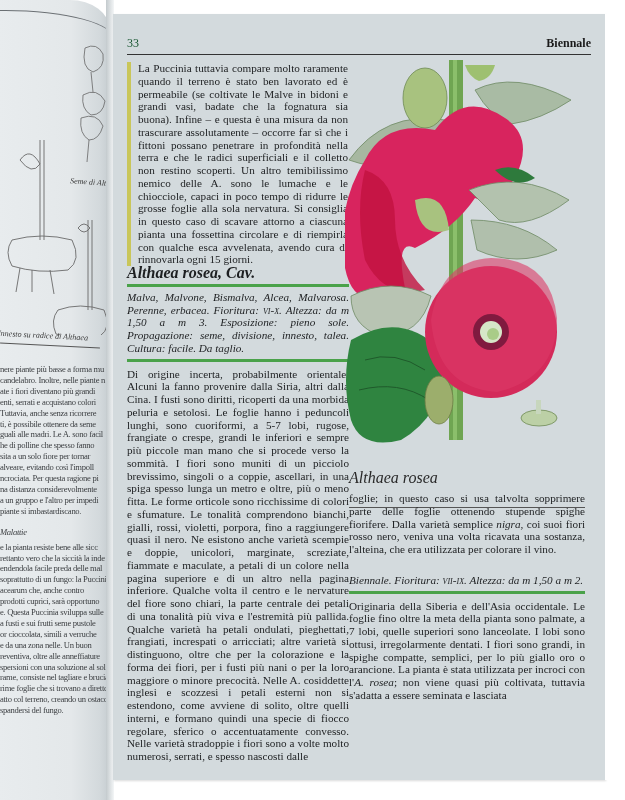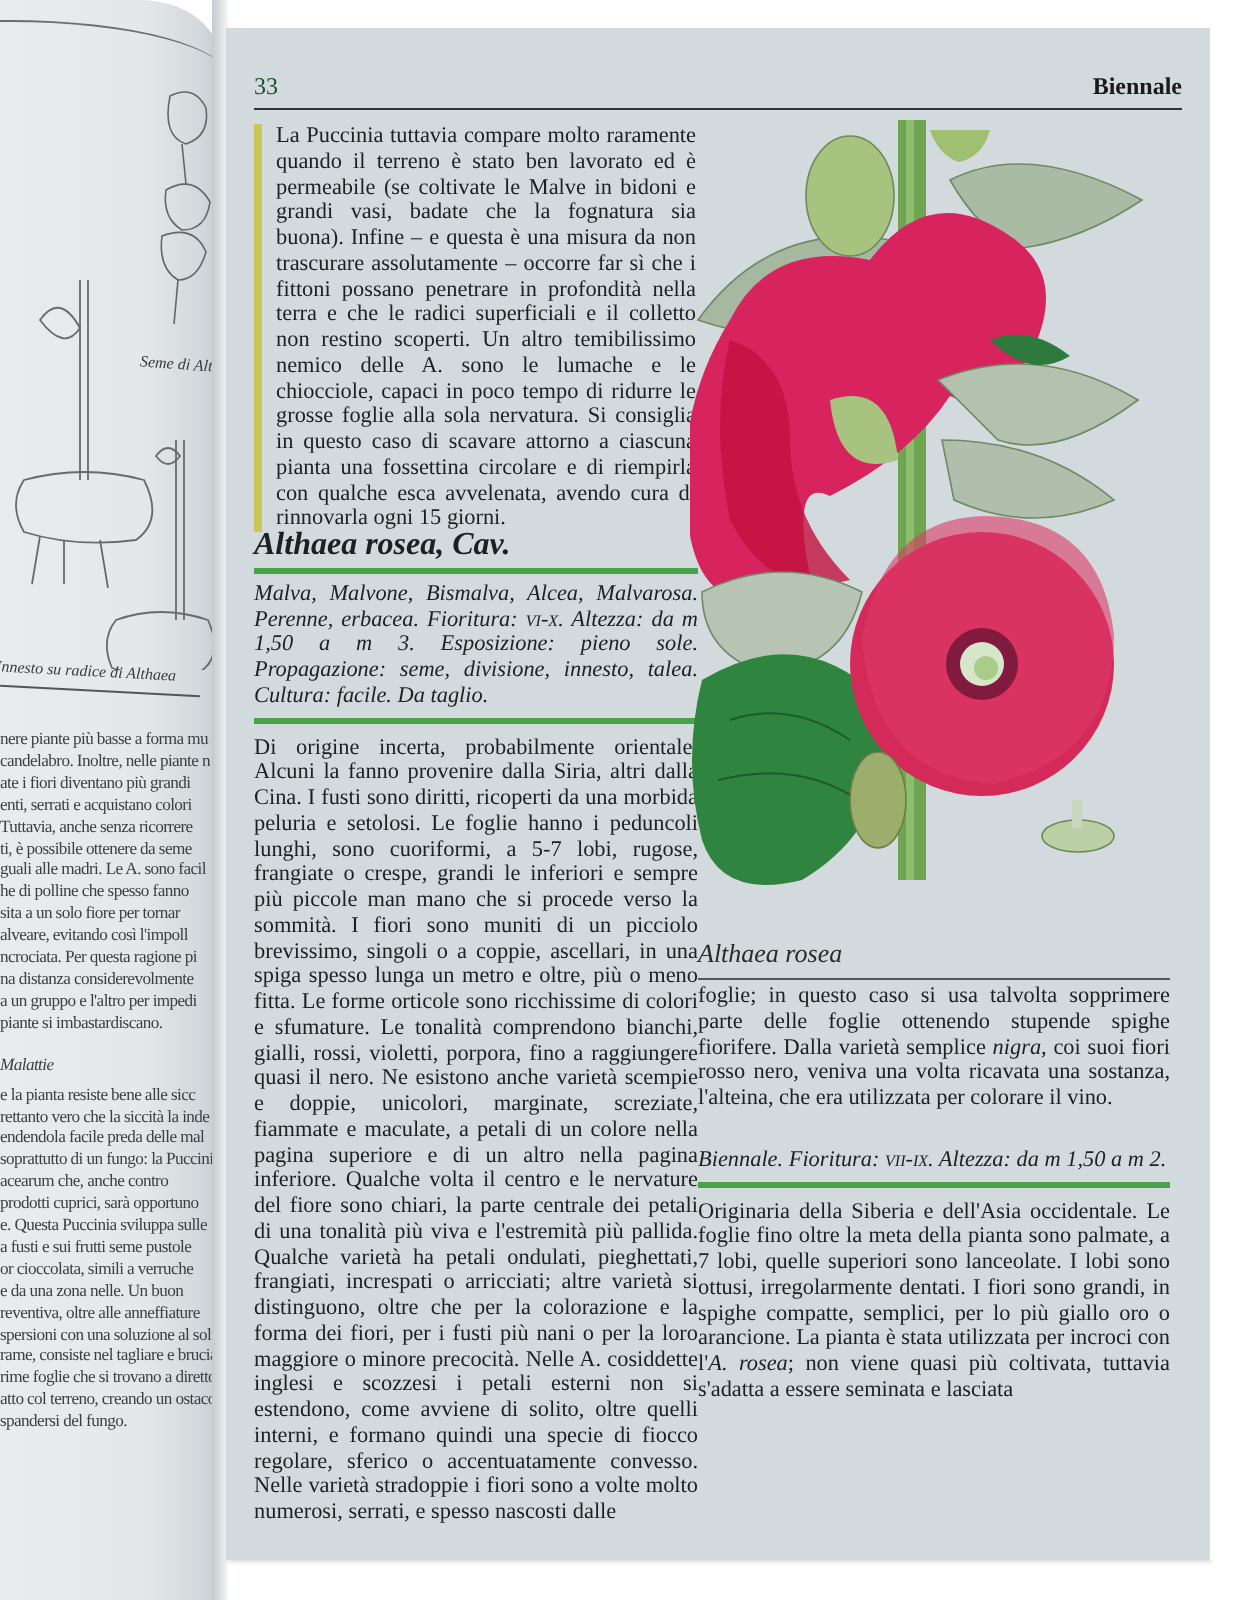--- a/index.html
+++ b/index.html
@@ -56,21 +56,21 @@
     padding:0 0 4px 0; border-bottom:3px solid #4aa24a; margin:0;
   }
   .species-info {
     font-style:italic; font-size:11.2px; line-height:12.75px; color:#1d1f21;
     padding:4px 0 4px 0; border-bottom:3px solid #4aa24a; text-align:justify;
   }
   .sc { font-variant:small-caps; font-style:italic; }
   .illustration { position:absolute; left:232px; top:46px; width:240px; height:404px; }
   .fig-cap {
     position:absolute; left:236px; top:455px; width:236px;
-    font-style:italic; font-size:13px; color:#2a2a2a; padding-bottom:4px;
+    font-style:italic; font-size:16px; color:#2a2a2a; padding-bottom:20px;
     border-bottom:1px solid #555;
   }
   .edge-right {
     position:absolute; left:605px; top:14px; width:20px; height:766px; background:#ffffff;
   }
 </style>
 </head>
 <body>
 
 <div class="left-page">

